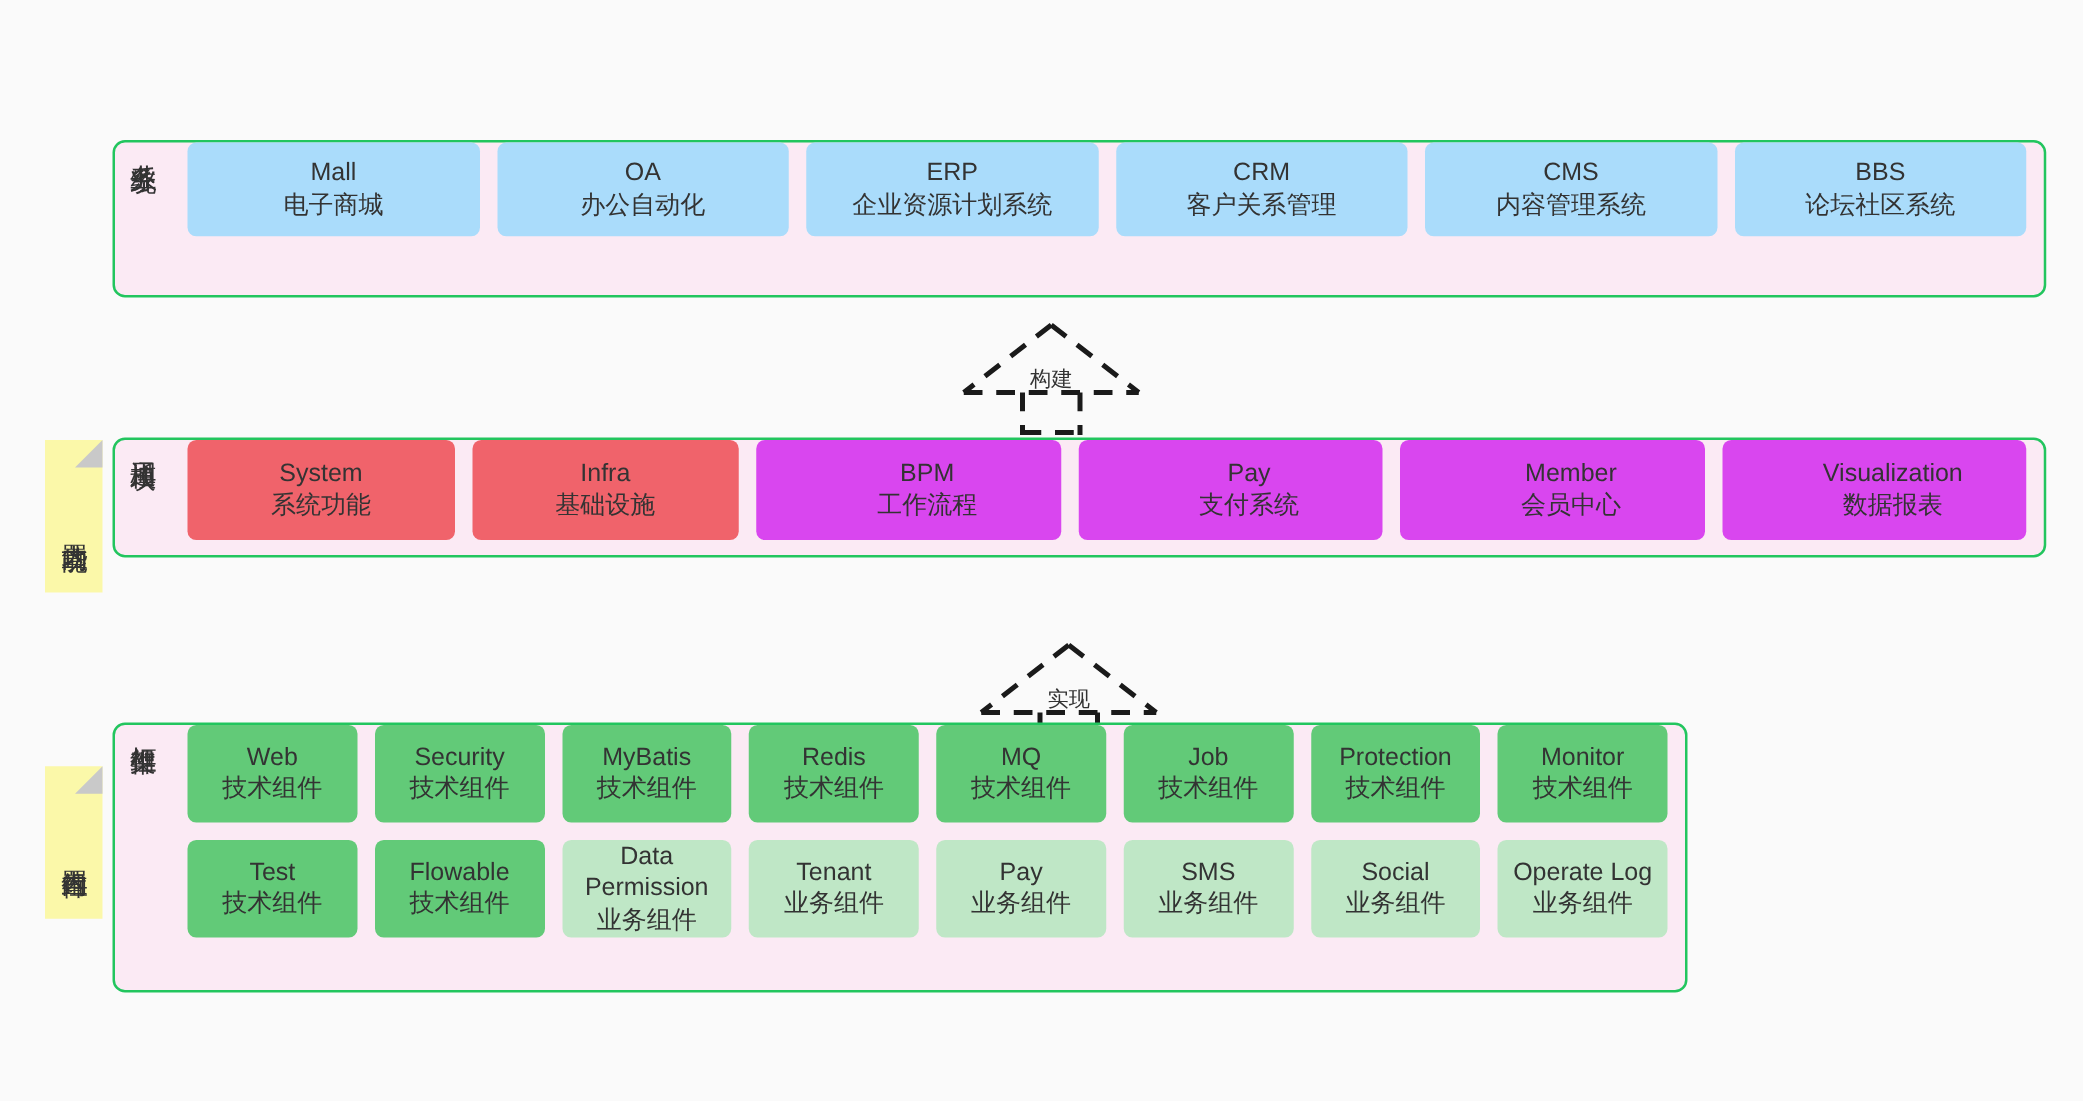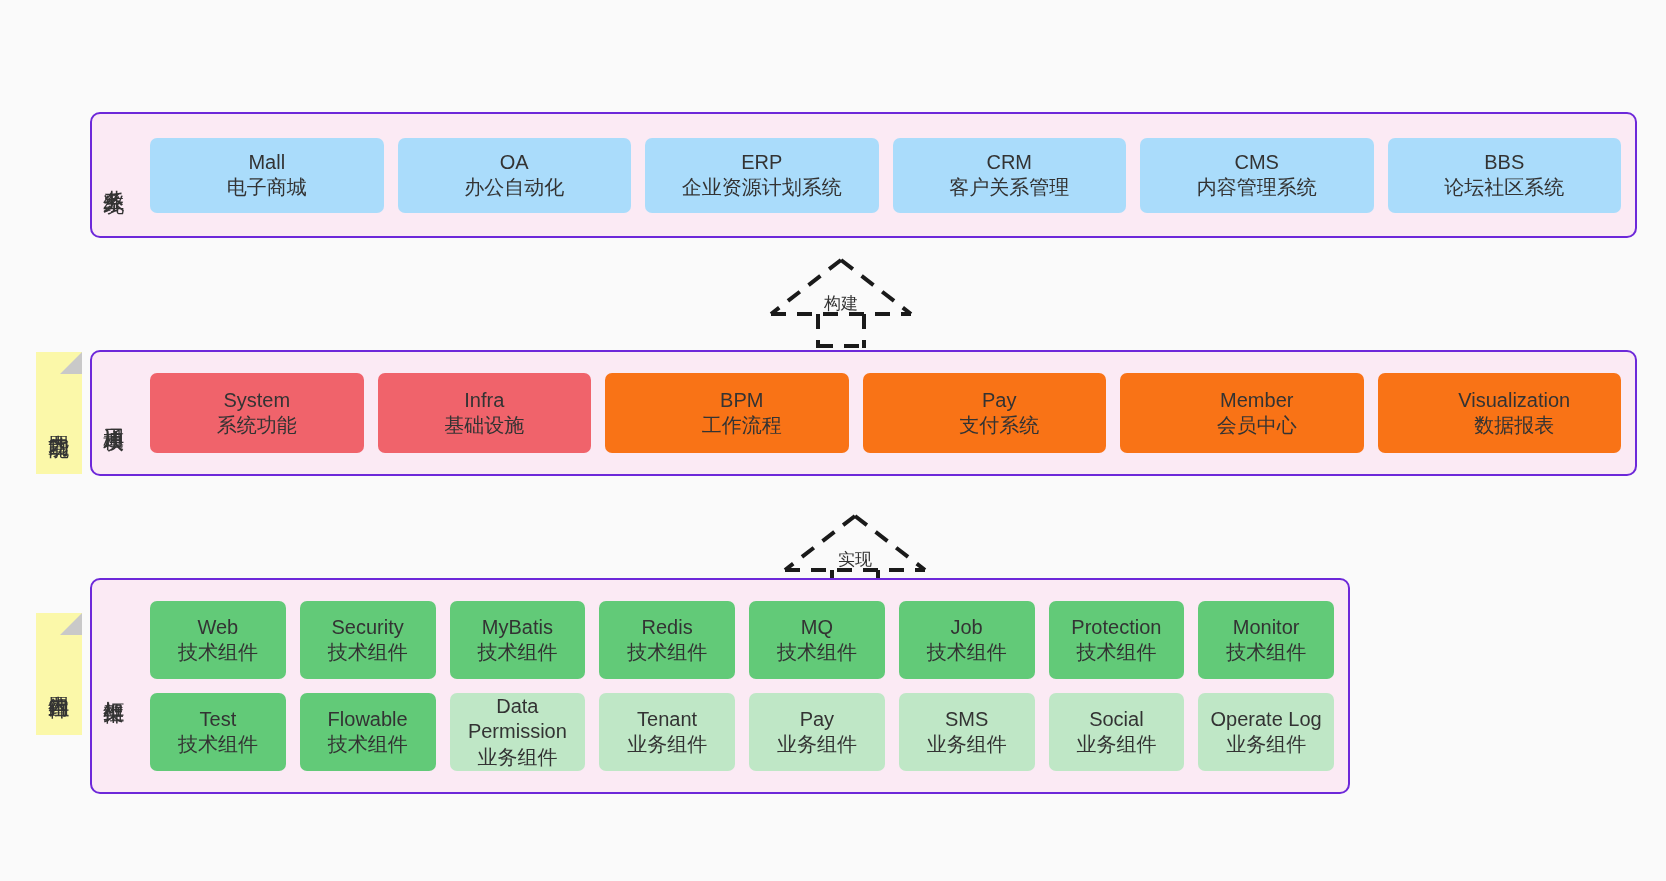--- a/index.html
+++ b/index.html
@@ -21,25 +21,25 @@
   
   #stage {
     position: absolute;
     inset: 0;
   }
 
   
   .layer {
     position: absolute;
     background: #fbeaf4;
-    border: 2px solid #6d28d9;
+    border: 2px solid #22c55e;
     border-radius: 10px;
     box-sizing: border-box;
     display: flex;
-    align-items: center;
+    align-items: flex-start;
   }
 
   
   .layer-title {
     width: 44px;
     flex: 0 0 44px;
     display: flex;
     align-items: center;
     justify-content: center;
     font-size: 21px;
@@ -85,30 +85,30 @@
     white-space: nowrap;
   }
   .card .cn {
     font-size: 20px;
     white-space: nowrap;
   }
   .card.wrap .en { white-space: normal; }
 
   .card.blue        { background: #aadcfb; }
   .card.red         { background: #f0636b; }
-  .card.pink        { background: #f97316; padding-left: 36px; }
+  .card.pink        { background: #d946ef; padding-left: 36px; }
   .card.green       { background: #62ca78; }
   .card.green-light { background: #bfe7c6; }
 
   
   #layer-business { left: 90px;  top: 112px; width: 1547px; height: 126px; }
   #layer-business .card { height: 75px; }
 
   
-  #layer-common   { left: 90px;  top: 350px; width: 1547px; height: 126px; }
+  #layer-common   { left: 90px;  top: 350px; width: 1547px; height: 96px; }
   #layer-common .card { height: 80px; }
 
   
   #layer-framework { left: 90px; top: 578px; width: 1260px; height: 216px; }
   #layer-framework .card { height: 78px; }
 
   
   .note {
     position: absolute;
     width: 46px;

